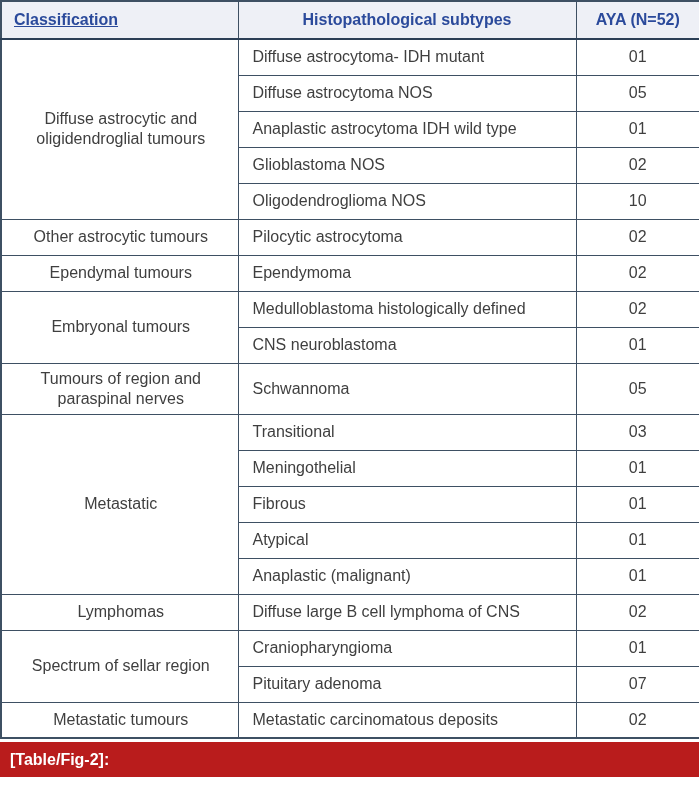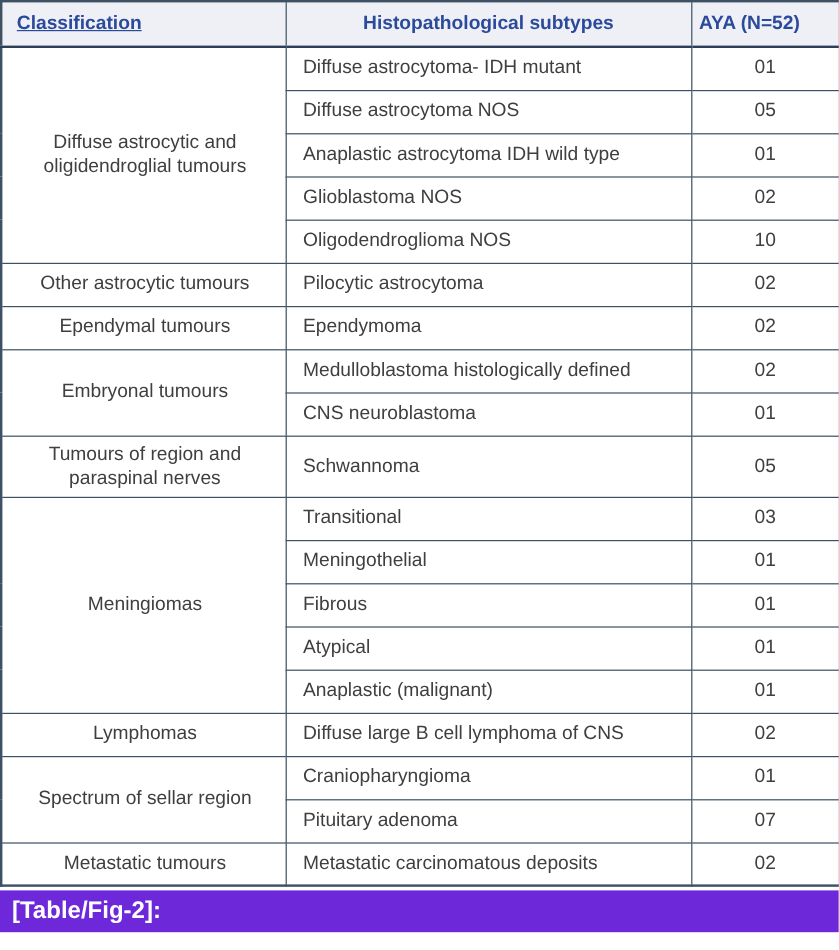--- a/index.html
+++ b/index.html
@@ -26,39 +26,39 @@
   .cns-table thead th {
     background: #eef0f6;
     color: #2b4a9b;
     font-weight: bold;
     height: 38px;
     border-bottom: 2px solid #2c3f56;
     padding: 4px 6px;
   }
   .cns-table thead th.col1 { text-align: left; padding-left: 12px; text-decoration: underline; }
   .cns-table thead th.col2 { text-align: center; }
-  .cns-table thead th.col3 { text-align: left; }
+  .cns-table thead th.col3 { text-align: center; }
   .cns-table td {
     color: #3f3f3f;
     height: 36px;
     line-height: 1.25;
   }
   .cns-table td.col1 { text-align: center; padding: 5px 10px 5px 12px; }
   .cns-table td.col2 { text-align: left; padding: 5px 10px 5px 14px; }
   .cns-table td.col3 { text-align: center; padding: 5px 4px; }
   .caption-bar {
     width: 699px;
     min-height: 35px;
     margin-top: 3px;
-    background: #6d28d9;
+    background: #b91c1c;
     color: #ffffff;
     display: flex;
     align-items: center;
     padding: 4px 10px;
-    font-size: 20px;
+    font-size: 16px;
   }
   .caption-label { font-weight: bold; margin-right: 7px; white-space: nowrap; }
 </style>
 </head>
 <body>
 
 <div class="page">
   <table class="cns-table">
     <colgroup>
       <col class="c1">
@@ -112,21 +112,21 @@
         <tr>
           <td class="col2">CNS neuroblastoma</td>
           <td class="col3">01</td>
         </tr>
         <tr>
           <td class="col1" rowspan="1">Tumours of region and paraspinal nerves</td>
           <td class="col2">Schwannoma</td>
           <td class="col3">05</td>
         </tr>
         <tr>
-          <td class="col1" rowspan="5">Meningiomas</td>
+          <td class="col1" rowspan="5">Metastatic</td>
           <td class="col2">Transitional</td>
           <td class="col3">03</td>
         </tr>
         <tr>
           <td class="col2">Meningothelial</td>
           <td class="col3">01</td>
         </tr>
         <tr>
           <td class="col2">Fibrous</td>
           <td class="col3">01</td>

